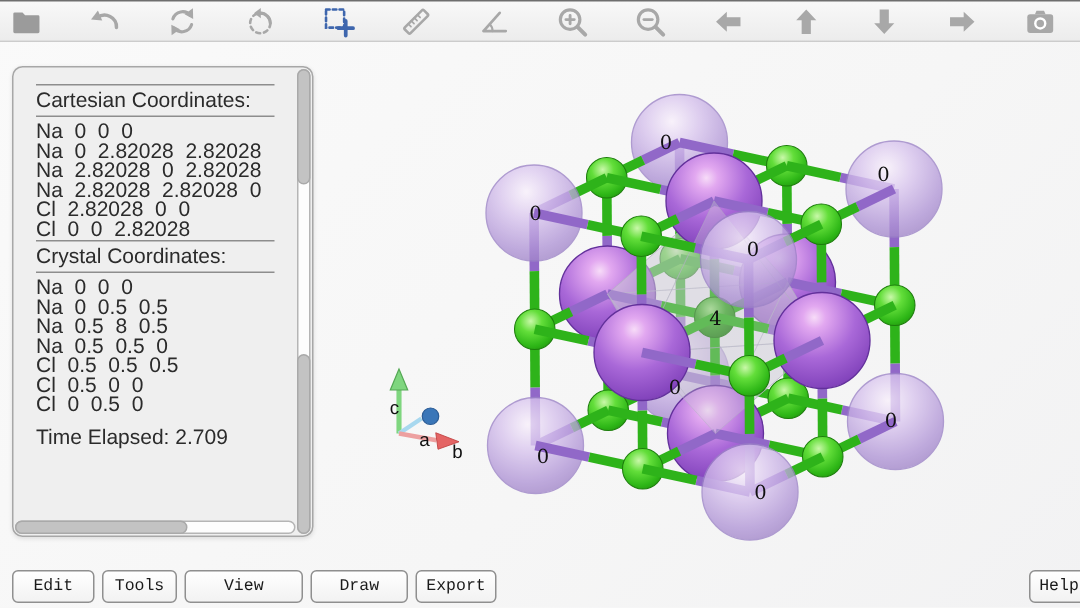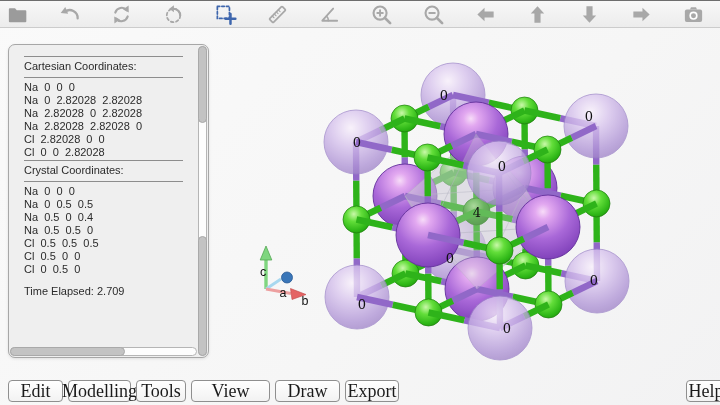--- a/index.html
+++ b/index.html
@@ -14,42 +14,42 @@
   
   .scene{position:absolute;left:0;top:0;width:720px;height:405px;z-index:1;
     background:linear-gradient(135deg,#fafafa 0%,#f6f6f6 60%,#f2f2f3 100%)}
   .alabel{font-family:"DejaVu Serif",serif;font-size:13px;fill:#101010;text-anchor:middle}
   .axlabel{font-family:"Liberation Sans",sans-serif;font-size:12.5px;fill:#101010;text-anchor:middle}
   
   .panel{position:absolute;left:8px;top:44px;width:201px;height:314px;box-sizing:border-box;
     background:#efefef;border:1px solid #a7a7a7;border-radius:7px;z-index:4;
     box-shadow:0 1px 3px rgba(0,0,0,0.10)}
   .panel-content{position:absolute;left:0;top:0;right:12px;bottom:10px;overflow:hidden;
-    padding:10px 0 12px 15px;font-size:11px;color:#2b2b2b}
+    padding:10px 0 12px 15px;font-size:14px;color:#2b2b2b}
   .hr{border-top:1px solid #8d8d8d;margin:1px 13px 3px 0}
   .hr-b{margin-top:4px}
   .ptitle{height:13px;line-height:13px;margin-bottom:4px}
   .prow{height:13px;line-height:13px;white-space:pre}
   .sect2{margin-top:1px}
   .ptime{margin-top:9px;height:13px;line-height:13px}
   .vsb{position:absolute;top:1px;right:1px;bottom:1px;width:9px;background:#fdfdfd;
     border:1px solid #b5b5b5;border-radius:5px;box-sizing:border-box}
   .vsb-t1{position:absolute;top:-1px;left:-1px;right:-1px;height:77px;background:#c3c3c3;
     border:1px solid #a9a9a9;border-radius:5px;box-sizing:border-box}
   .vsb-t2{position:absolute;top:189px;left:-1px;right:-1px;bottom:-1px;background:#c3c3c3;
     border:1px solid #a9a9a9;border-radius:5px;box-sizing:border-box}
   .hsb{position:absolute;left:1px;right:11px;bottom:1px;height:9px;background:#fdfdfd;
     border:1px solid #b5b5b5;border-radius:5px;box-sizing:border-box}
   .hsb-t{position:absolute;left:-1px;top:-1px;bottom:-1px;width:115px;background:#c3c3c3;
     border:1px solid #a9a9a9;border-radius:5px;box-sizing:border-box}
   
   .menubar{position:absolute;left:8px;top:380px;display:flex;gap:5px;z-index:6}
   .mbtn,.helpbtn{height:22px;box-sizing:border-box;background:linear-gradient(#ffffff,#f2f2f2);
-    border:1px solid #8f8f8f;border-radius:4px;font-size:18px;color:#1a1a1a;
-    display:flex;align-items:center;justify-content:center;font-family:Liberation Serif, serif}
+    border:1px solid #8f8f8f;border-radius:4px;font-size:11px;color:#1a1a1a;
+    display:flex;align-items:center;justify-content:center;font-family:Liberation Mono, monospace}
   .helpbtn{position:absolute;right:-6px;top:380px;width:40px;z-index:6}
 </style>
 </head>
 <body>
 
 <svg id="scene" class="scene" viewBox="0 0 720 405">
   <defs>
     <radialGradient id="gCorner" cx="0.42" cy="0.28" r="0.8">
       <stop offset="0" stop-color="#f9f1fc"></stop>
       <stop offset="0.35" stop-color="#d8c4ee"></stop>
@@ -317,38 +317,37 @@
         <div class="prow">Na  2.82028  2.82028  0</div>
         <div class="prow">Cl  2.82028  0  0</div>
         <div class="prow">Cl  0  0  2.82028</div>
       </div>
       <div class="sect2">
         <div class="hr"></div>
         <div class="ptitle">Crystal Coordinates:</div>
         <div class="hr hr-b"></div>
         <div class="prow">Na  0  0  0</div>
         <div class="prow">Na  0  0.5  0.5</div>
-        <div class="prow">Na  0.5  0  0.4</div>
+        <div class="prow">Na  0.5  8  0.5</div>
         <div class="prow">Na  0.5  0.5  0</div>
         <div class="prow">Cl  0.5  0.5  0.5</div>
         <div class="prow">Cl  0.5  0  0</div>
         <div class="prow">Cl  0  0.5  0</div>
       </div>
       <div class="ptime">Time Elapsed: 2.709</div>
     </div>
   <div class="vsb">
     <div class="vsb-t1"></div>
     <div class="vsb-t2"></div>
   </div>
   <div class="hsb">
     <div class="hsb-t"></div>
   </div>
 </div>
 
 <div class="menubar" id="menubar">
     <div class="mbtn" style="width:55px">Edit</div>
-    <div class="mbtn" style="width:63px">Modelling</div>
     <div class="mbtn" style="width:50px">Tools</div>
     <div class="mbtn" style="width:79px">View</div>
     <div class="mbtn" style="width:65px">Draw</div>
     <div class="mbtn" style="width:54px">Export</div>
   </div>
 <div class="helpbtn">Help</div>
 
 </body></html>

